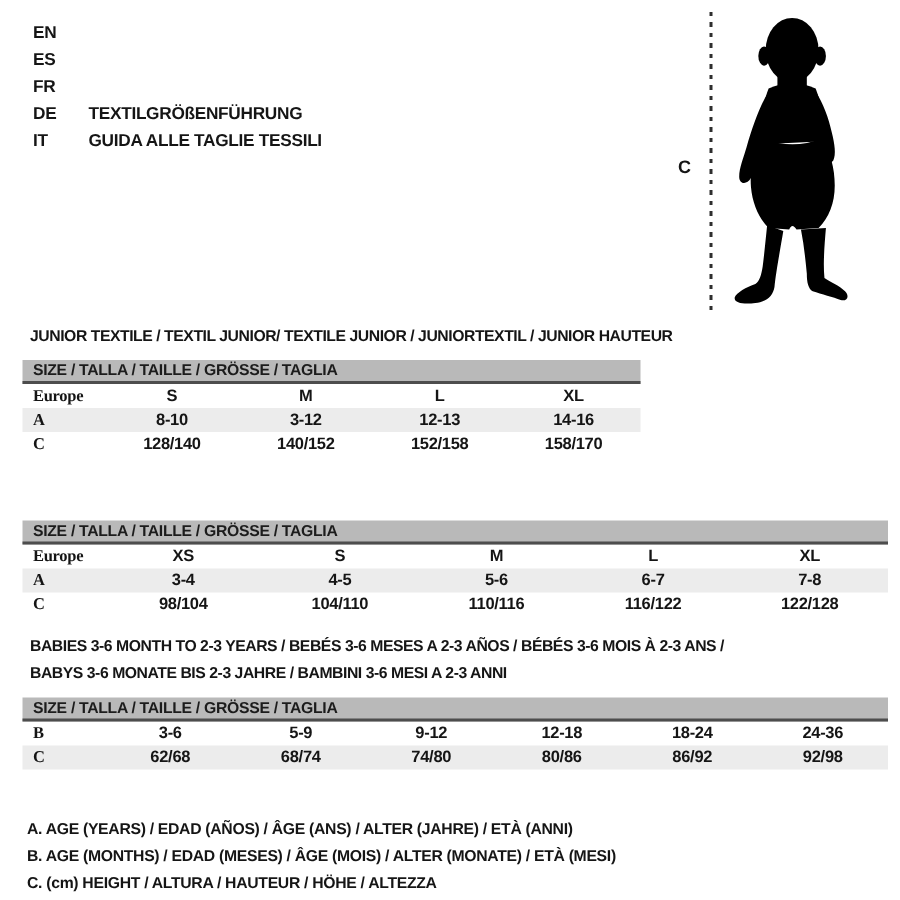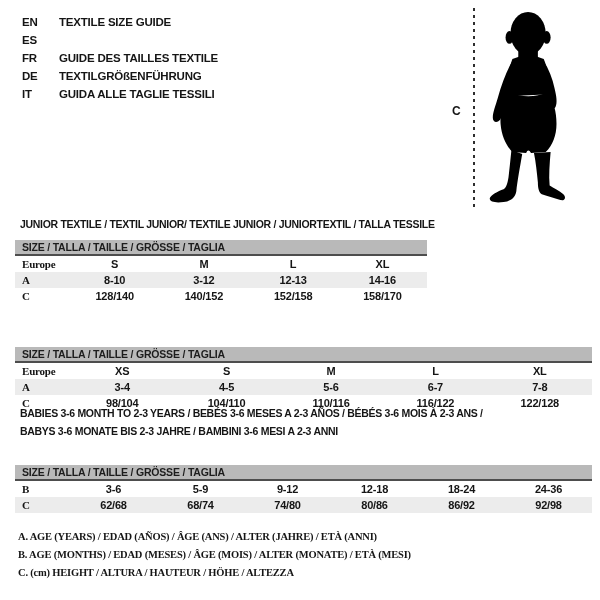--- a/index.html
+++ b/index.html
@@ -32,39 +32,37 @@
     letter-spacing:-0.2px;color:#1c1c1c;
   }
   .trow{display:grid;height:16px;line-height:16px;font-weight:700;font-size:11px;letter-spacing:-0.2px;}
   .trow.stripe{background:#ececec;}
   .trow .lbl{padding-left:7px;text-align:left;font-family:Liberation Serif, serif;}
   .trow .val{text-align:center;}
   .cols4{grid-template-columns:55px repeat(4,1fr);}
   .cols5{grid-template-columns:55px repeat(5,1fr);}
   .cols6{grid-template-columns:55px repeat(6,1fr);}
   
-  .legend{position:absolute;left:18px;top:528px;font-family:Liberation Serif, serif;}
+  .legend{position:absolute;left:18px;top:544px;}
   .legend-line{height:18px;line-height:18px;font-weight:700;font-size:10.5px;letter-spacing:-0.2px;white-space:nowrap;}
 </style>
 </head>
 <body>
 
 <div class="canvas">
 
   <div class="langs">
     <div class="lang">
       <span class="code">EN</span>
-      <span class="title">TEXTILE SIZE GUIDE</span>
     </div>
     <div class="lang">
       <span class="code">ES</span>
     </div>
     <div class="lang">
       <span class="code">FR</span>
-      <span class="title">GUIDE DES TAILLES TEXTILE</span>
     </div>
     <div class="lang">
       <span class="code">DE</span>
       <span class="title">TEXTILGRÖßENFÜHRUNG</span>
     </div>
     <div class="lang">
       <span class="code">IT</span>
       <span class="title">GUIDA ALLE TAGLIE TESSILI</span>
     </div>
   </div>
@@ -77,21 +75,21 @@
     <ellipse cx="65" cy="30" rx="4" ry="6.5"></ellipse>
     <rect x="36" y="42" width="20" height="12"></rect>
     <path d="M30,52 Q46,45 62,52 C66,62 68,76 68,88 L26,90 C25,76 26,62 30,52 Z"></path>
     <path d="M30,54 C24,64 19,78 15,92 C13,99 10,106 10,112 C10,117 15,118 18,113 C22,105 26,93 29,83 Z"></path>
     <path d="M62,54 C67,62 71,72 73,82 C75,90 76,97 74,101 C71,105 66,103 65,97 C64,88 63,76 60,66 Z"></path>
     <path d="M27,86 C20,95 17,107 18,119 C19,131 24,141 30,147 L44,148 Q46,143 49,148 L64,147 C71,140 75,130 75,118 C75,106 72,95 66,86 Q46,94 27,86 Z"></path>
     <path d="M29,145 C28,155 27,165 26,173 C25,179 24,183 21,185 C15,187 8,191 7,194 C6,198 13,199 21,198 C29,197 33,193 34,187 C35,177 38,161 40,149 Z"></path>
     <path d="M52,148 C54,158 55,168 56,178 C56,184 57,188 60,190 C66,192 74,194 79,196 C84,197 85,193 82,190 C78,186 72,184 68,181 C67,171 68,159 69,147 Z"></path>
   </svg>
 
-  <div class="sec-title" style="top:216px;">JUNIOR TEXTILE / TEXTIL JUNIOR/ TEXTILE JUNIOR / JUNIORTEXTIL / TALLA TESSILE</div>
+  <div class="sec-title" style="top:216px;">JUNIOR TEXTILE / TEXTIL JUNIOR/ TEXTILE JUNIOR / JUNIORTEXTIL / JUNIOR HAUTEUR</div>
   <div class="tbl" style="top:240px;width:412px;">
     <div class="bar">SIZE / TALLA / TAILLE / GRÖSSE / TAGLIA</div>
     <div class="trow cols4">
       <span class="lbl">Europe</span>
       <span class="val">S</span>
       <span class="val">M</span>
       <span class="val">L</span>
       <span class="val">XL</span>
     </div>
     <div class="trow cols4 stripe">
@@ -131,21 +129,21 @@
     <div class="trow cols5">
       <span class="lbl">C</span>
       <span class="val">98/104</span>
       <span class="val">104/110</span>
       <span class="val">110/116</span>
       <span class="val">116/122</span>
       <span class="val">122/128</span>
     </div>
   </div>
 
-  <div class="sec-title two-line" style="top:404px;">
+  <div class="sec-title two-line" style="top:422px;">
     <div>BABIES 3-6 MONTH TO 2-3 YEARS / BEBÉS 3-6 MESES A 2-3 AÑOS / BÉBÉS 3-6 MOIS À 2-3 ANS /</div>
     <div>BABYS 3-6 MONATE BIS 2-3 JAHRE / BAMBINI 3-6 MESI A 2-3 ANNI</div>
   </div>
   <div class="tbl" style="top:465px;width:577px;">
     <div class="bar">SIZE / TALLA / TAILLE / GRÖSSE / TAGLIA</div>
     <div class="trow cols6">
       <span class="lbl">B</span>
       <span class="val">3-6</span>
       <span class="val">5-9</span>
       <span class="val">9-12</span>

